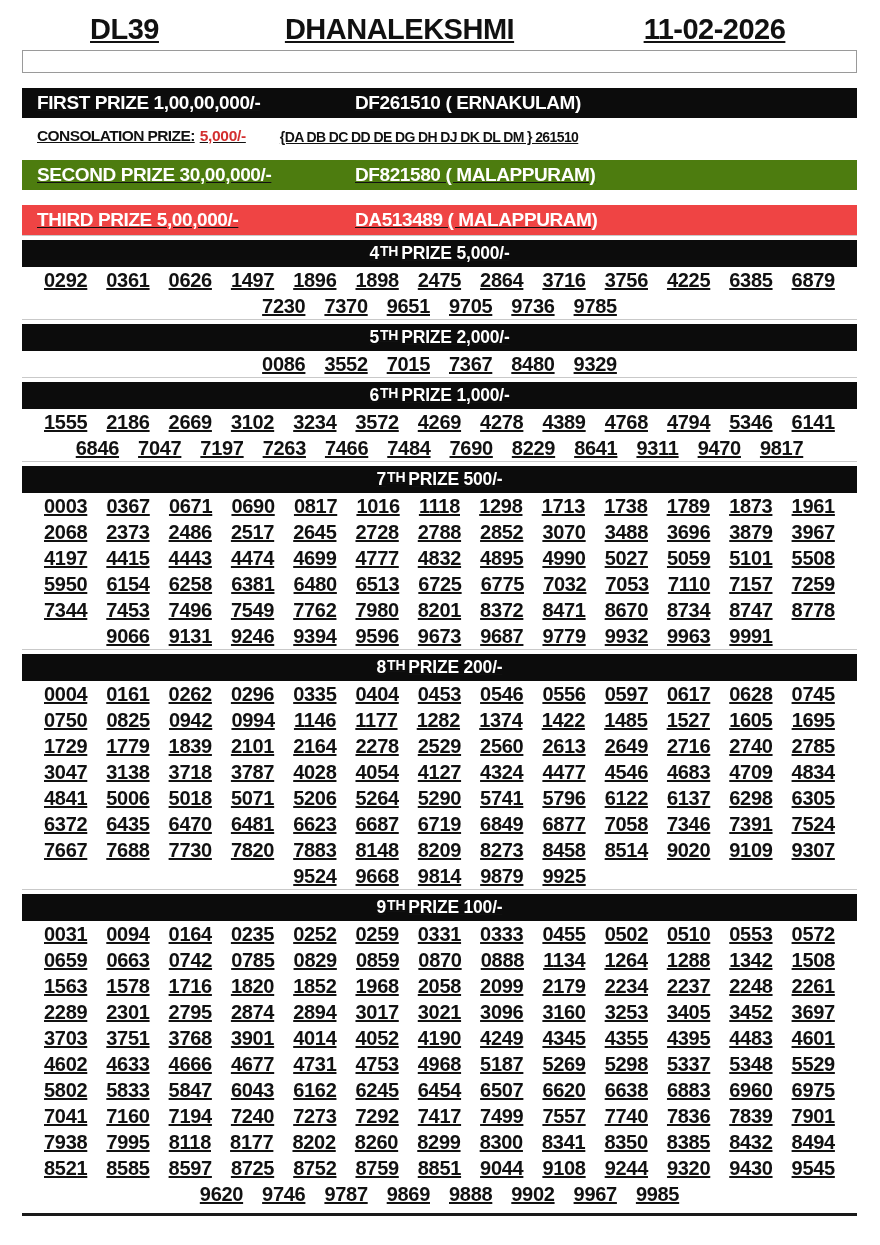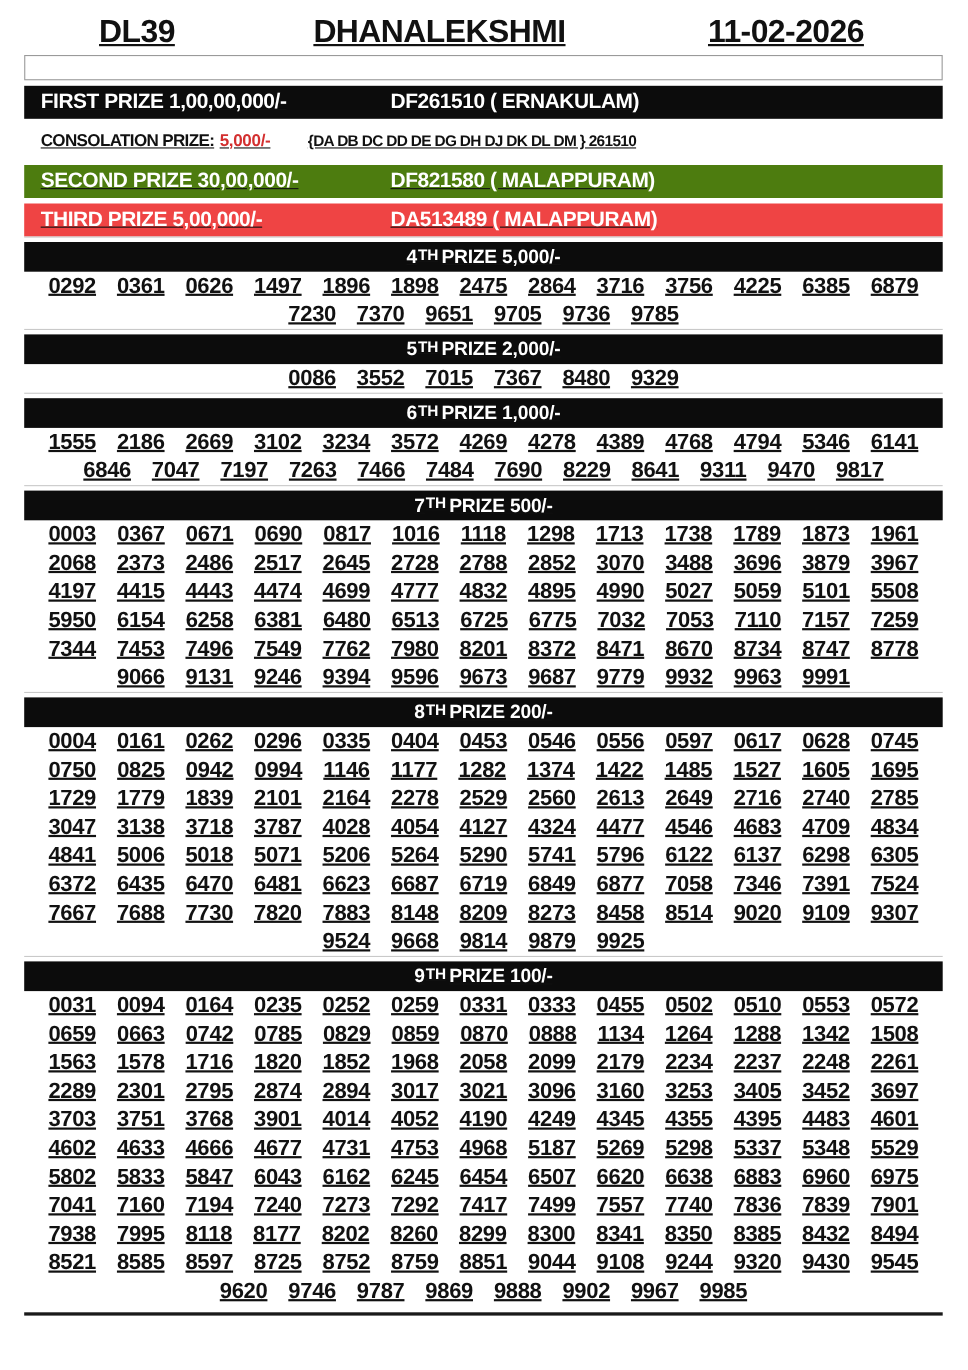--- a/index.html
+++ b/index.html
@@ -30,40 +30,40 @@
   
   .blank-strip {
     height: 23px;
     margin-top: 2px;
     background: #fff;
     border: 1.5px solid #9a9a9a;
   }
 
   
   .black-bar {
-    margin-top: 5px;
+    margin-top: 15px;
     height: 30px;
     background: #0c0c0c;
     color: #fff;
     display: flex;
     align-items: center;
     padding-left: 15px;
     font-size: 19px;
     font-weight: bold;
     letter-spacing: -0.4px;
     white-space: nowrap;
   }
   .bar-label { width: 318px; }
 
   
   .consolation {
-    margin-top: 12px;
+    margin-top: 2px;
     height: 25px;
     display: flex;
-    align-items: flex-start;
+    align-items: flex-end;
     padding-left: 15px;
     font-weight: bold;
     white-space: nowrap;
   }
   .consolation .c-label { font-size: 15.5px; letter-spacing: -0.6px; }
   .consolation .c-amount { font-size: 15.5px; margin-left: 5px; letter-spacing: -0.3px; }
   .consolation .c-series { font-size: 14px; margin-left: 34px; letter-spacing: -0.6px; }
 
   
   .prize-section { border-top: 1px solid #c9c9c9; }

